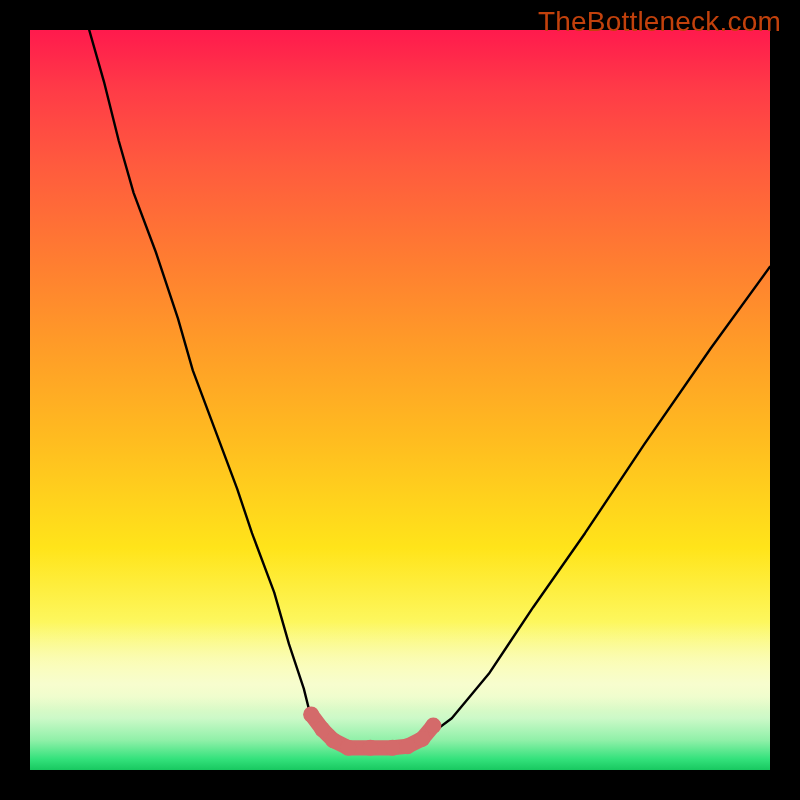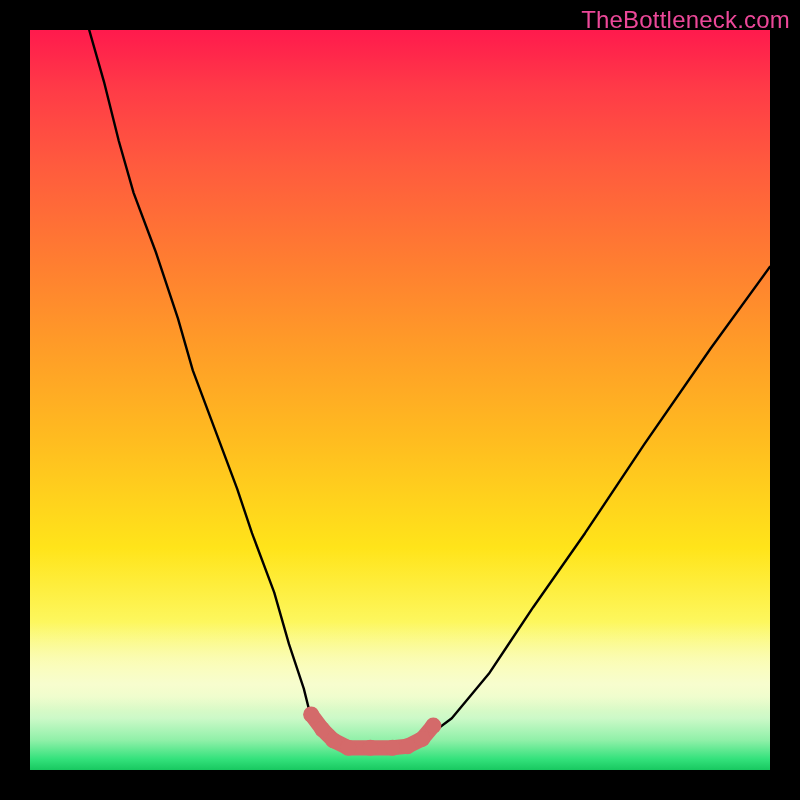--- a/index.html
+++ b/index.html
@@ -66,23 +66,23 @@
   }
   .curve-svg {
     position: absolute;
     inset: 0;
     width: 740px;
     height: 740px;
   }
   .watermark {
     position: absolute;
     top: 6px;
-    right: 10px;
-    color: #ec4899;
-    font-size: 24px;
+    right: 19px;
+    color: #c2410c;
+    font-size: 28px;
     letter-spacing: 0.2px;
     user-select: none;
   }
 </style>
 </head>
 <body>
 
 <div class="frame">
 
   <div class="plot-area">

